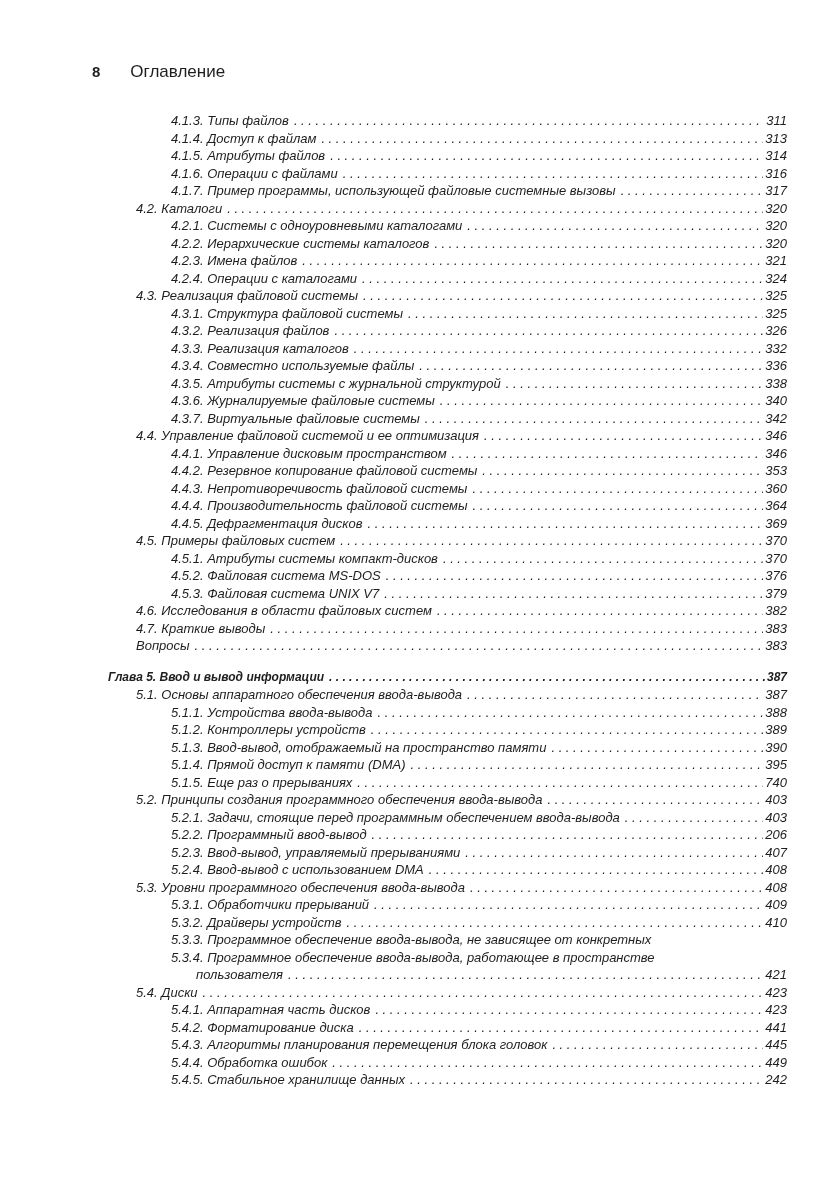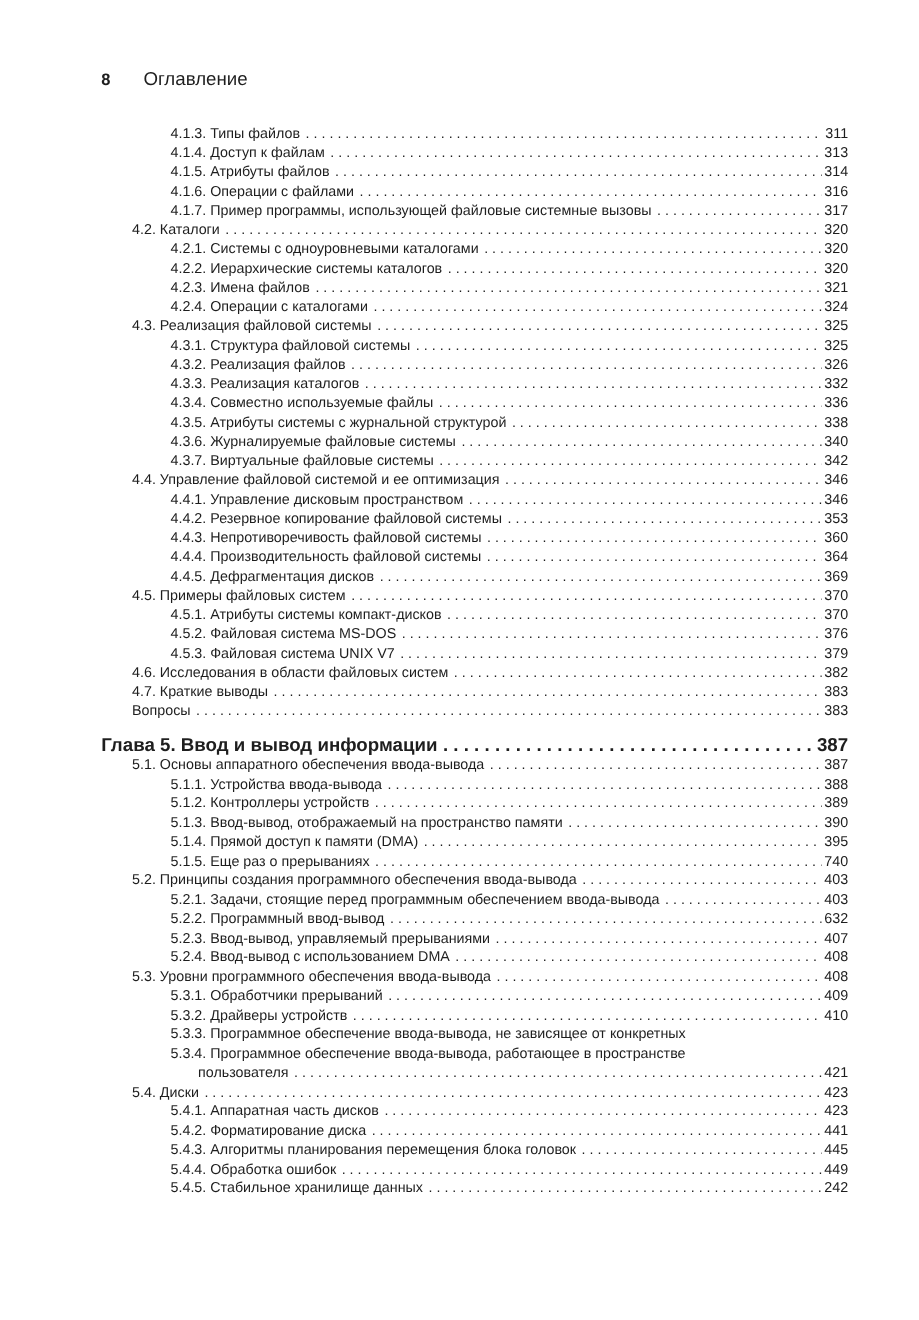--- a/index.html
+++ b/index.html
@@ -20,27 +20,28 @@
     position: absolute;
     left: 92px; top: 62px;
     display: flex;
     align-items: baseline;
   }
   .page-num { font-size: 15px; font-weight: 700; }
   .running-head { font-size: 17px; margin-left: 30px; }
 
   .toc {
     position: absolute;
-    left: 92px; top: 112px;
+    left: 108px; top: 112px;
     width: 679px;
     font-size: 13px;
     line-height: 17.5px;
+    font-style: italic;
   }
   .toc-row { display: flex; align-items: baseline; }
-  .lvl0 { font-weight: 700; font-size: 17px; }
+  .lvl0 { font-weight: 700; font-size: 12px; }
   .lvl1 { padding-left: 28px; }
   .lvl2 { padding-left: 63px; }
   .cont { padding-left: 88px; }
   .gap  { margin-top: 14px; }
   .label { white-space: nowrap; }
   .leader {
     flex: 1 1 auto;
     min-width: 8px;
     overflow: hidden;
     white-space: nowrap;
@@ -256,21 +257,21 @@
         <span class="pg">403</span>
       </div>
       <div class="toc-row lvl2">
         <span class="label">5.2.1. Задачи, стоящие перед программным обеспечением ввода-вывода</span>
         <span class="leader"></span>
         <span class="pg">403</span>
       </div>
       <div class="toc-row lvl2">
         <span class="label">5.2.2. Программный ввод-вывод</span>
         <span class="leader"></span>
-        <span class="pg">632</span>
+        <span class="pg">206</span>
       </div>
       <div class="toc-row lvl2">
         <span class="label">5.2.3. Ввод-вывод, управляемый прерываниями</span>
         <span class="leader"></span>
         <span class="pg">407</span>
       </div>
       <div class="toc-row lvl2">
         <span class="label">5.2.4. Ввод-вывод с использованием DMA</span>
         <span class="leader"></span>
         <span class="pg">408</span>

